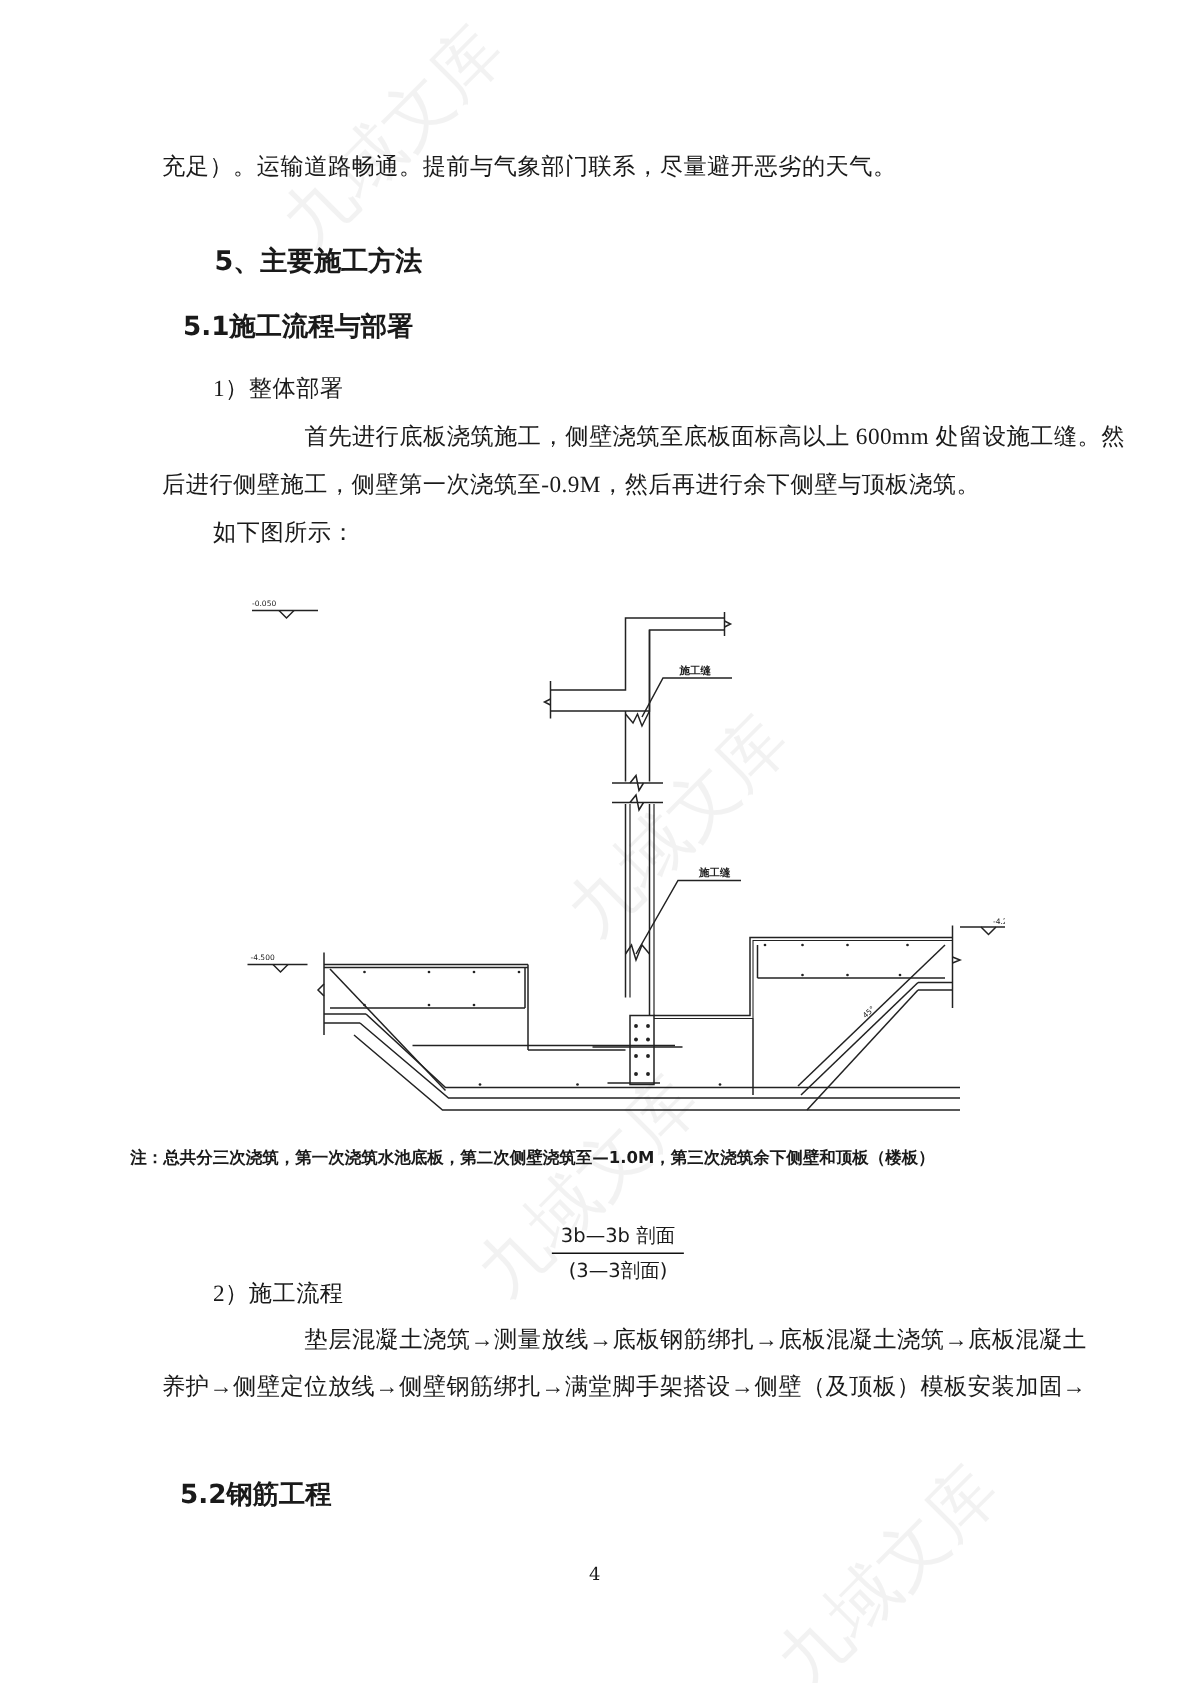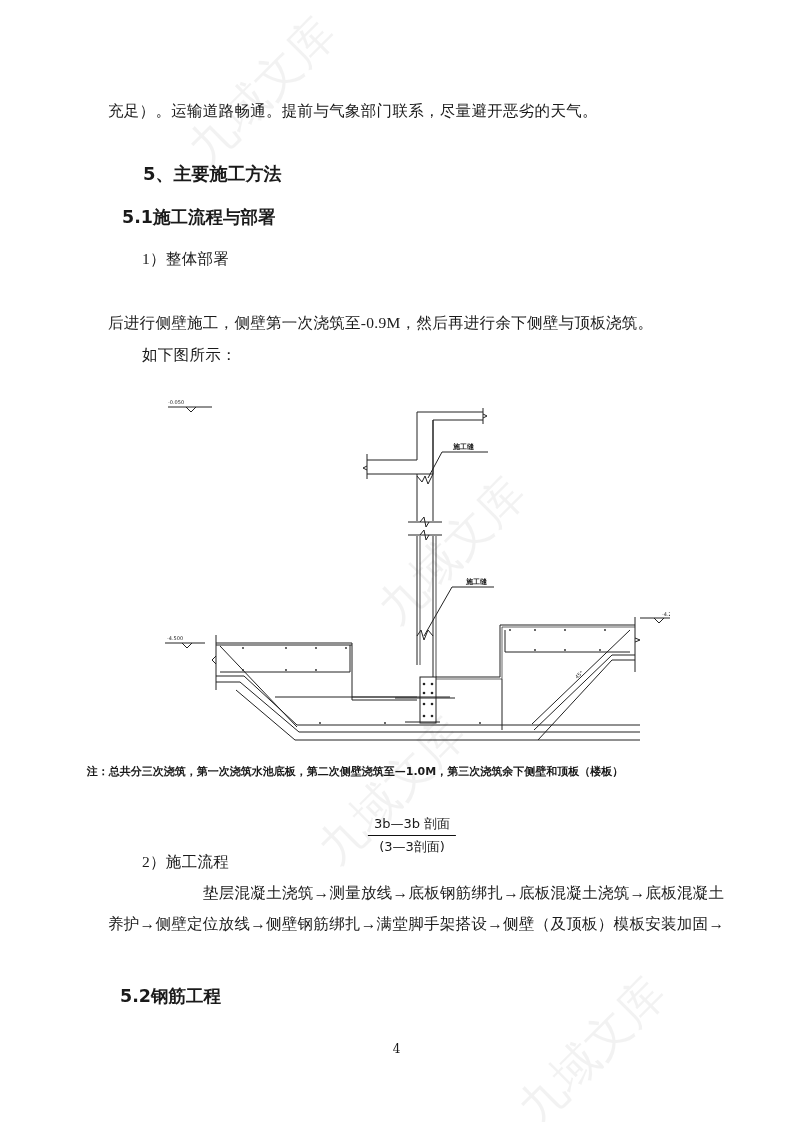--- a/index.html
+++ b/index.html
@@ -25,20 +25,21 @@
 <body>
 
 <div class="page">
 
   <div class="line" style="left:108px; top:101px;">充足）。运输道路畅通。提前与气象部门联系，尽量避开恶劣的天气。</div>
 
   <div class="h1" style="left:104px; top:162px;">5、主要施工方法</div>
   <div class="h2" style="left:122px; top:205px;">5.1施工流程与部署</div>
 
   <div class="line" style="left:142px; top:249px;">1）整体部署</div>
+  <div class="line" style="left:203px; top:281px;">首先进行底板浇筑施工，侧壁浇筑至底板面标高以上 600mm 处留设施工缝。然</div>
   <div class="line" style="left:108px; top:313px;">后进行侧壁施工，侧壁第一次浇筑至-0.9M，然后再进行余下侧壁与顶板浇筑。</div>
   <div class="line" style="left:142px; top:345px;">如下图所示：</div>
 
   <svg class="drawing" width="520" height="370" viewBox="150 390 520 370" xmlns="http://www.w3.org/2000/svg">
     <g stroke="#222" stroke-width="1" fill="none">
 
       <line x1="168" y1="407" x2="212" y2="407"></line>
       <polyline points="186,407 191,412 196,407"></polyline>
 
       <polyline points="367,460 417,460 417,412 483,412"></polyline>

